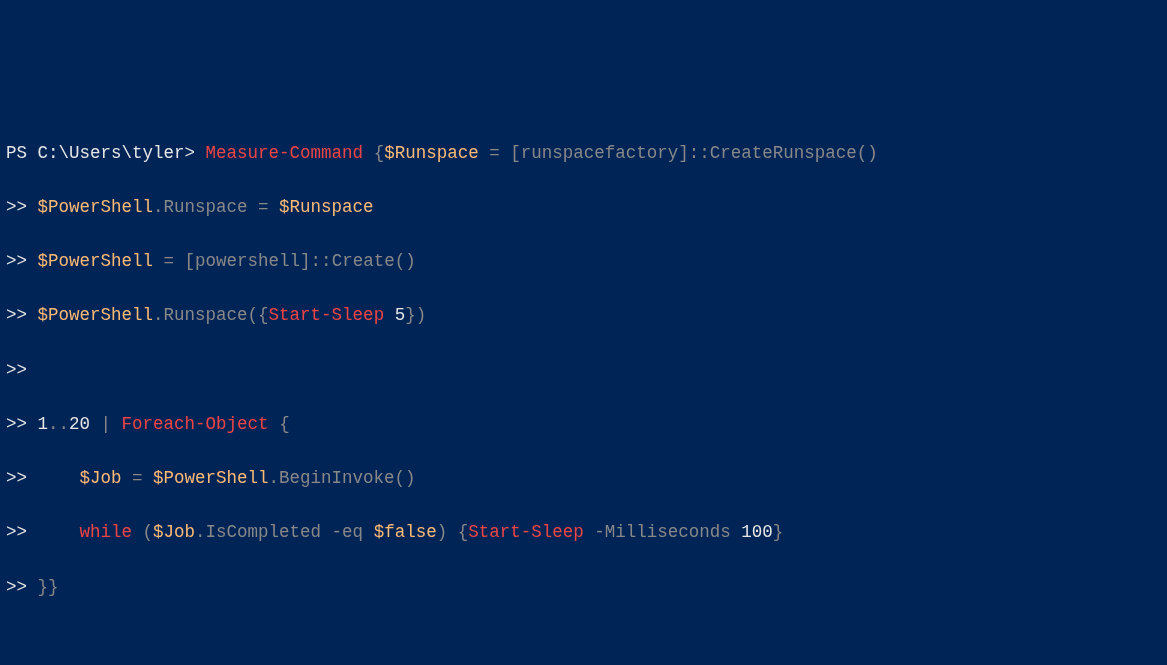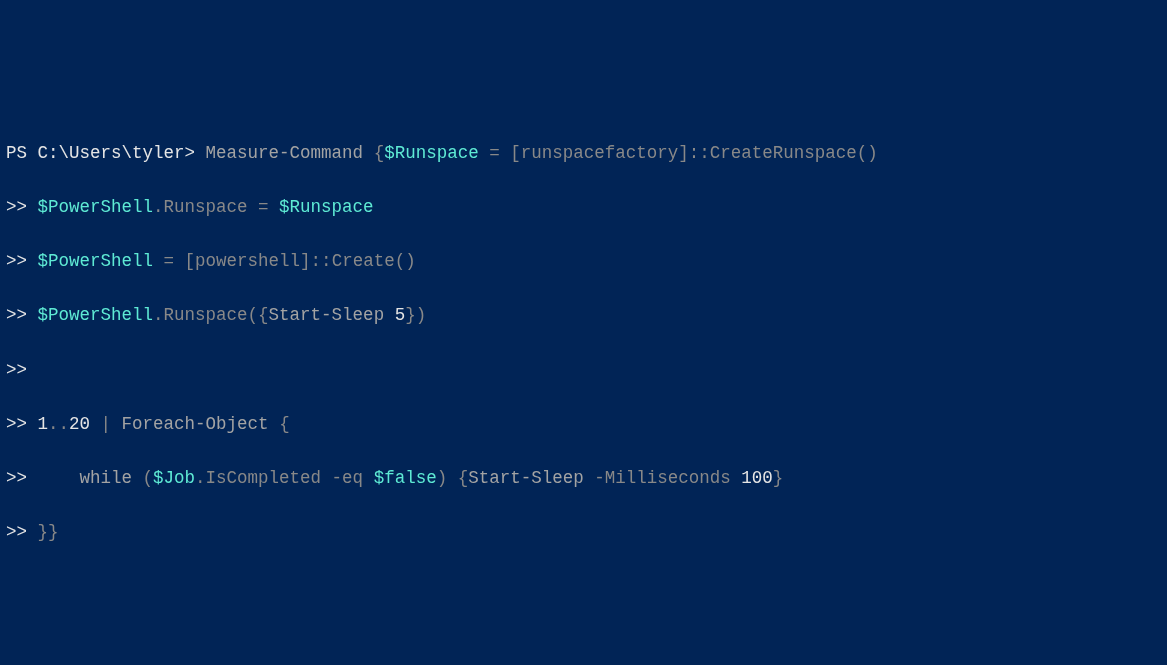--- a/index.html
+++ b/index.html
@@ -16,40 +16,41 @@
       line-height: 1.55;
       white-space: pre;
       width: 1167px;
       height: 665px;
       overflow: hidden;
     }
     .terminal {
       white-space: pre;
     }
     .white { color: #e5e5e5; }
-    .green { color: #5eead4; }
-    .yellow { color: #a3a3a3; }
+    .green { color: #fdba74; }
+    .yellow { color: #ef4444; }
     .gray { color: #888888; }
     .line {
       display: block;
       min-height: 1.55em;
     }
   </style>
 </head>
 <body>
 
 
 
 <div class="terminal">
 <span class="line"><span class="white">PS</span><span class="white"> </span><span class="white">C:\Users\tyler&gt;</span><span class="white"> </span><span class="yellow">Measure-Command</span><span class="white"> </span><span class="gray">{</span><span class="green">$Runspace</span><span class="gray"> = </span><span class="gray">[runspacefactory]</span><span class="gray">::</span><span class="gray">CreateRunspace()</span></span>
 <span class="line"><span class="white">&gt;&gt;</span><span class="white"> </span><span class="green">$PowerShell</span><span class="gray">.Runspace = </span><span class="green">$Runspace</span></span>
 <span class="line"><span class="white">&gt;&gt;</span><span class="white"> </span><span class="green">$PowerShell</span><span class="gray"> = </span><span class="gray">[powershell]</span><span class="gray">::</span><span class="gray">Create()</span></span>
 <span class="line"><span class="white">&gt;&gt;</span><span class="white"> </span><span class="green">$PowerShell</span><span class="gray">.Runspace(</span><span class="gray">{</span><span class="yellow">Start-Sleep</span><span class="white"> 5</span><span class="gray">})</span></span>
 <span class="line"><span class="white">&gt;&gt;</span></span>
 <span class="line"><span class="white">&gt;&gt;</span><span class="white"> </span><span class="white">1</span><span class="gray">..</span><span class="white">20</span><span class="gray"> | </span><span class="yellow">Foreach-Object</span><span class="white"> </span><span class="gray">{</span></span>
+<span class="line"><span class="white">&gt;&gt;</span><span class="white">     </span><span class="green">$Job</span><span class="gray"> = </span><span class="green">$PowerShell</span><span class="gray">.BeginInvoke()</span></span>
 <span class="line"><span class="white">&gt;&gt;</span><span class="white">     </span><span class="yellow">while</span><span class="gray"> (</span><span class="green">$Job</span><span class="gray">.IsCompleted </span><span class="gray">-eq</span><span class="green"> $false</span><span class="gray">) </span><span class="gray">{</span><span class="yellow">Start-Sleep</span><span class="gray"> -Milliseconds</span><span class="white"> 100</span><span class="gray">}</span></span>
 <span class="line"><span class="white">&gt;&gt;</span><span class="white"> </span><span class="gray">}}</span></span>
 
 
 </div>
 
 
 
 
 </body></html>

